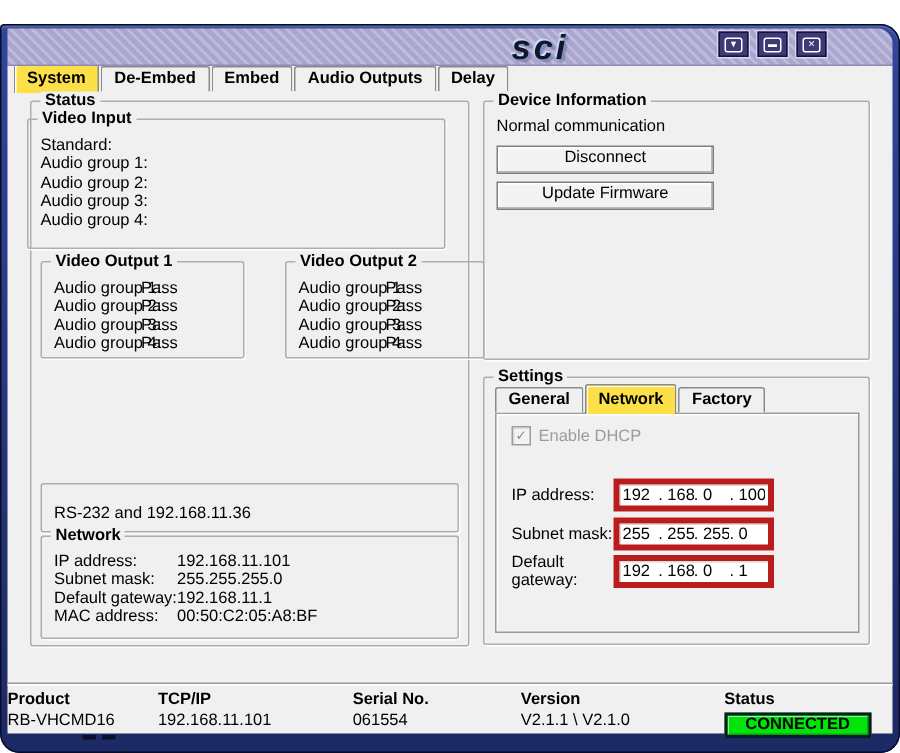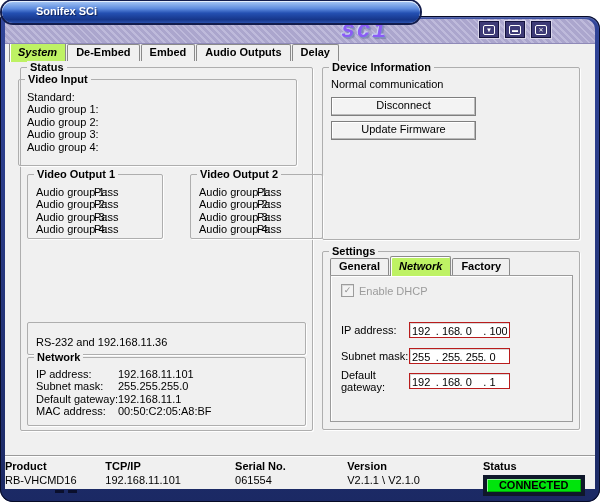--- a/index.html
+++ b/index.html
@@ -12,35 +12,35 @@
     border-radius:3px 13px 13px 13px;
     box-shadow:inset 0 0 0 1px #070B26, inset 0 2px 2px rgba(255,255,255,.25);}
   .band{position:absolute;left:5px;top:19px;width:590px;height:25px;z-index:4;
     background:repeating-linear-gradient(45deg,#ABA6CD 0px,#ABA6CD 3px,#BEBADB 3px,#BEBADB 5px);
     border-radius:0 10px 0 0;box-shadow:inset 0 -1px 0 #8F8AB8;}
   .client{position:absolute;left:5px;top:44px;width:590px;height:445px;background:#F0F0F0;z-index:2;}
   .pill{position:absolute;left:2px;top:1px;width:418px;height:22px;border-radius:11px;z-index:6;
     background:linear-gradient(180deg,#A9CAF6 0%,#5D8BDE 35%,#2450B2 55%,#16368A 85%,#2B51AE 100%);
     box-shadow:0 0 0 2px #121C4C, inset 0 1px 0 rgba(255,255,255,.7);}
   .title{position:absolute;left:34px;top:4px;font-weight:bold;color:#fff;text-shadow:1px 1px 1px rgba(0,0,30,.6);}
-  .logo{position:absolute;left:341px;top:18px;z-index:5;font-family:Liberation Mono, monospace;
-    font-style:italic;font-weight:bold;font-size:23px;letter-spacing:2px;color:#8b5cf6;
+  .logo{position:absolute;left:341px;top:18px;z-index:5;font-family:Liberation Sans, sans-serif;
+    font-style:italic;font-weight:bold;font-size:23px;letter-spacing:2px;color:#0f172a;
     text-shadow:-1px -1px 0 #CBD7F2, 1px 1px 0 #7E90C0, 2px 2px 1px rgba(60,70,120,.35);text-align:right;}
   .winbtns{position:absolute;left:479px;top:21px;z-index:7;display:flex;gap:6px;}
   .wbtn{width:18px;height:15px;background:#3D3A76;border:1px solid #14123E;
     box-shadow:0 0 0 1px #DAD7EB;display:flex;align-items:center;justify-content:center;cursor:default;}
   .wbtn .inner{width:10px;height:8px;border:1px solid #fff;border-radius:2px;color:#fff;
     font-size:6px;line-height:8px;text-align:center;overflow:hidden;}
   .dash{position:absolute;top:490px;height:3px;width:9px;background:#0A0F2C;z-index:5;}
 
   
   .tabs{position:absolute;left:9px;top:44px;height:17px;display:flex;align-items:flex-end;z-index:3;}
   .tab{font-weight:bold;padding:1px 8px 2px 8px;border:1px solid #8A8A8A;border-bottom:none;
     border-radius:2px 2px 0 0;margin-right:1px;background:#F0F0F0;height:13px;line-height:13px;white-space:nowrap;}
-  .tab.active{height:16px;line-height:16px;margin-bottom:-1px;background:#bef264;box-shadow:inset 1px 1px 0 #fff;z-index:2;font-style:italic;}
+  .tab.active{height:16px;line-height:16px;margin-bottom:-1px;background:#fde047;box-shadow:inset 1px 1px 0 #fff;z-index:2;}
   .mainpage{position:absolute;left:7px;top:60px;width:585px;height:393px;border:1px solid #9B9B9B;
     background:#F0F0F0;box-shadow:inset 1px 1px 0 #fff;}
 
   
   .gb{position:absolute;border:1px solid #AEAEAE;border-radius:2px;box-shadow:1px 1px 0 rgba(255,255,255,.9);z-index:3;}
   .gb>.cap{position:absolute;top:-7px;left:6px;background:#F0F0F0;padding:0 3px;font-weight:bold;line-height:12px;white-space:nowrap;}
   .rows{position:absolute;left:8px;top:11px;right:2px;}
   .row{display:flex;height:12.4px;line-height:12.4px;white-space:nowrap;}
   #gb-status{left:20px;top:67px;width:291px;height:362px;}
   #gb-vi{left:18px;top:79px;width:277px;height:85px;}
@@ -65,48 +65,45 @@
   .stabs{position:absolute;left:330px;top:258px;height:17px;display:flex;align-items:flex-end;z-index:5;}
   .stabpage{position:absolute;left:330px;top:275px;width:241px;height:145px;border:1px solid #9B9B9B;
     background:#F0F0F0;box-shadow:inset 1px 1px 0 #fff;z-index:4;}
   .chk{position:absolute;left:10px;top:8px;display:flex;gap:5px;color:#9C9C9C;align-items:center;}
   .chk .box{width:11px;height:11px;border:1px solid #9C9C9C;background:#F3F3F3;color:#8E8E8E;
     font-size:9px;line-height:10px;text-align:center;box-shadow:inset 1px 1px 0 #DADADA;}
   .sheading{position:absolute;left:10px;top:33px;font-weight:bold;}
   .frow{position:absolute;left:10px;height:16px;display:flex;align-items:center;}
   #frow-0{top:46px;} #frow-1{top:72px;} #frow-2{top:97px;}
   .frow .flb{width:68px;}
-  .ipf{width:95px;height:14px;background:#fff;border:1px solid #b91c1c;box-shadow:inset 1px 1px 0 #D8D8D8;
-    display:flex;align-items:flex-end;padding:0 2px;white-space:pre;}
+  .ipf{width:95px;height:14px;background:#fff;border:4px solid #b91c1c;box-shadow:inset 1px 1px 0 #D8D8D8;
+    display:flex;align-items:center;padding:0 2px;white-space:pre;}
   .oct{flex:1;overflow:hidden;}
   .oct:not(:first-child)::before{content:". ";}
 
   
   .sep{position:absolute;left:5px;top:455px;width:590px;height:0;border-top:1px solid #9A9A9A;border-bottom:1px solid #fff;z-index:4;}
   .sbar{position:absolute;left:5px;top:460px;width:590px;display:flex;z-index:4;}
   .scol{text-align:left;}
   .scol:nth-child(1){width:17%;} .scol:nth-child(2){width:22%;} .scol:nth-child(3){width:19%;}
   .scol:nth-child(4){width:23%;} .scol:nth-child(5){width:19%;}
   .shead{font-weight:bold;}
   .sval{margin-top:2px;}
-  .badge{display:inline-block;margin-top:1px;background:#00E40C;border:4px solid #0f172a;padding:0 12px;
+  .badge{display:inline-block;margin-top:1px;background:#00E40C;border:2px solid #0f172a;padding:0 12px;
     font-weight:bold;line-height:13px;box-shadow:inset -1px -1px 0 rgba(0,90,0,.45), inset 1px 1px 0 rgba(255,255,255,.55);}
 </style>
 </head>
 <body>
 
 <div class="page">
   <div class="win"></div>
 
   <div class="band"></div>
   <div class="client"></div>
 
-  <div class="pill">
-    <span class="title">Sonifex SCi</span>
-  </div>
   <div class="logo">sci</div>
 
   <div class="winbtns">
     <div class="wbtn">
         <span class="inner">▼</span>
       </div>
     <div class="wbtn">
         <span class="inner">▬</span>
       </div>
     <div class="wbtn">

